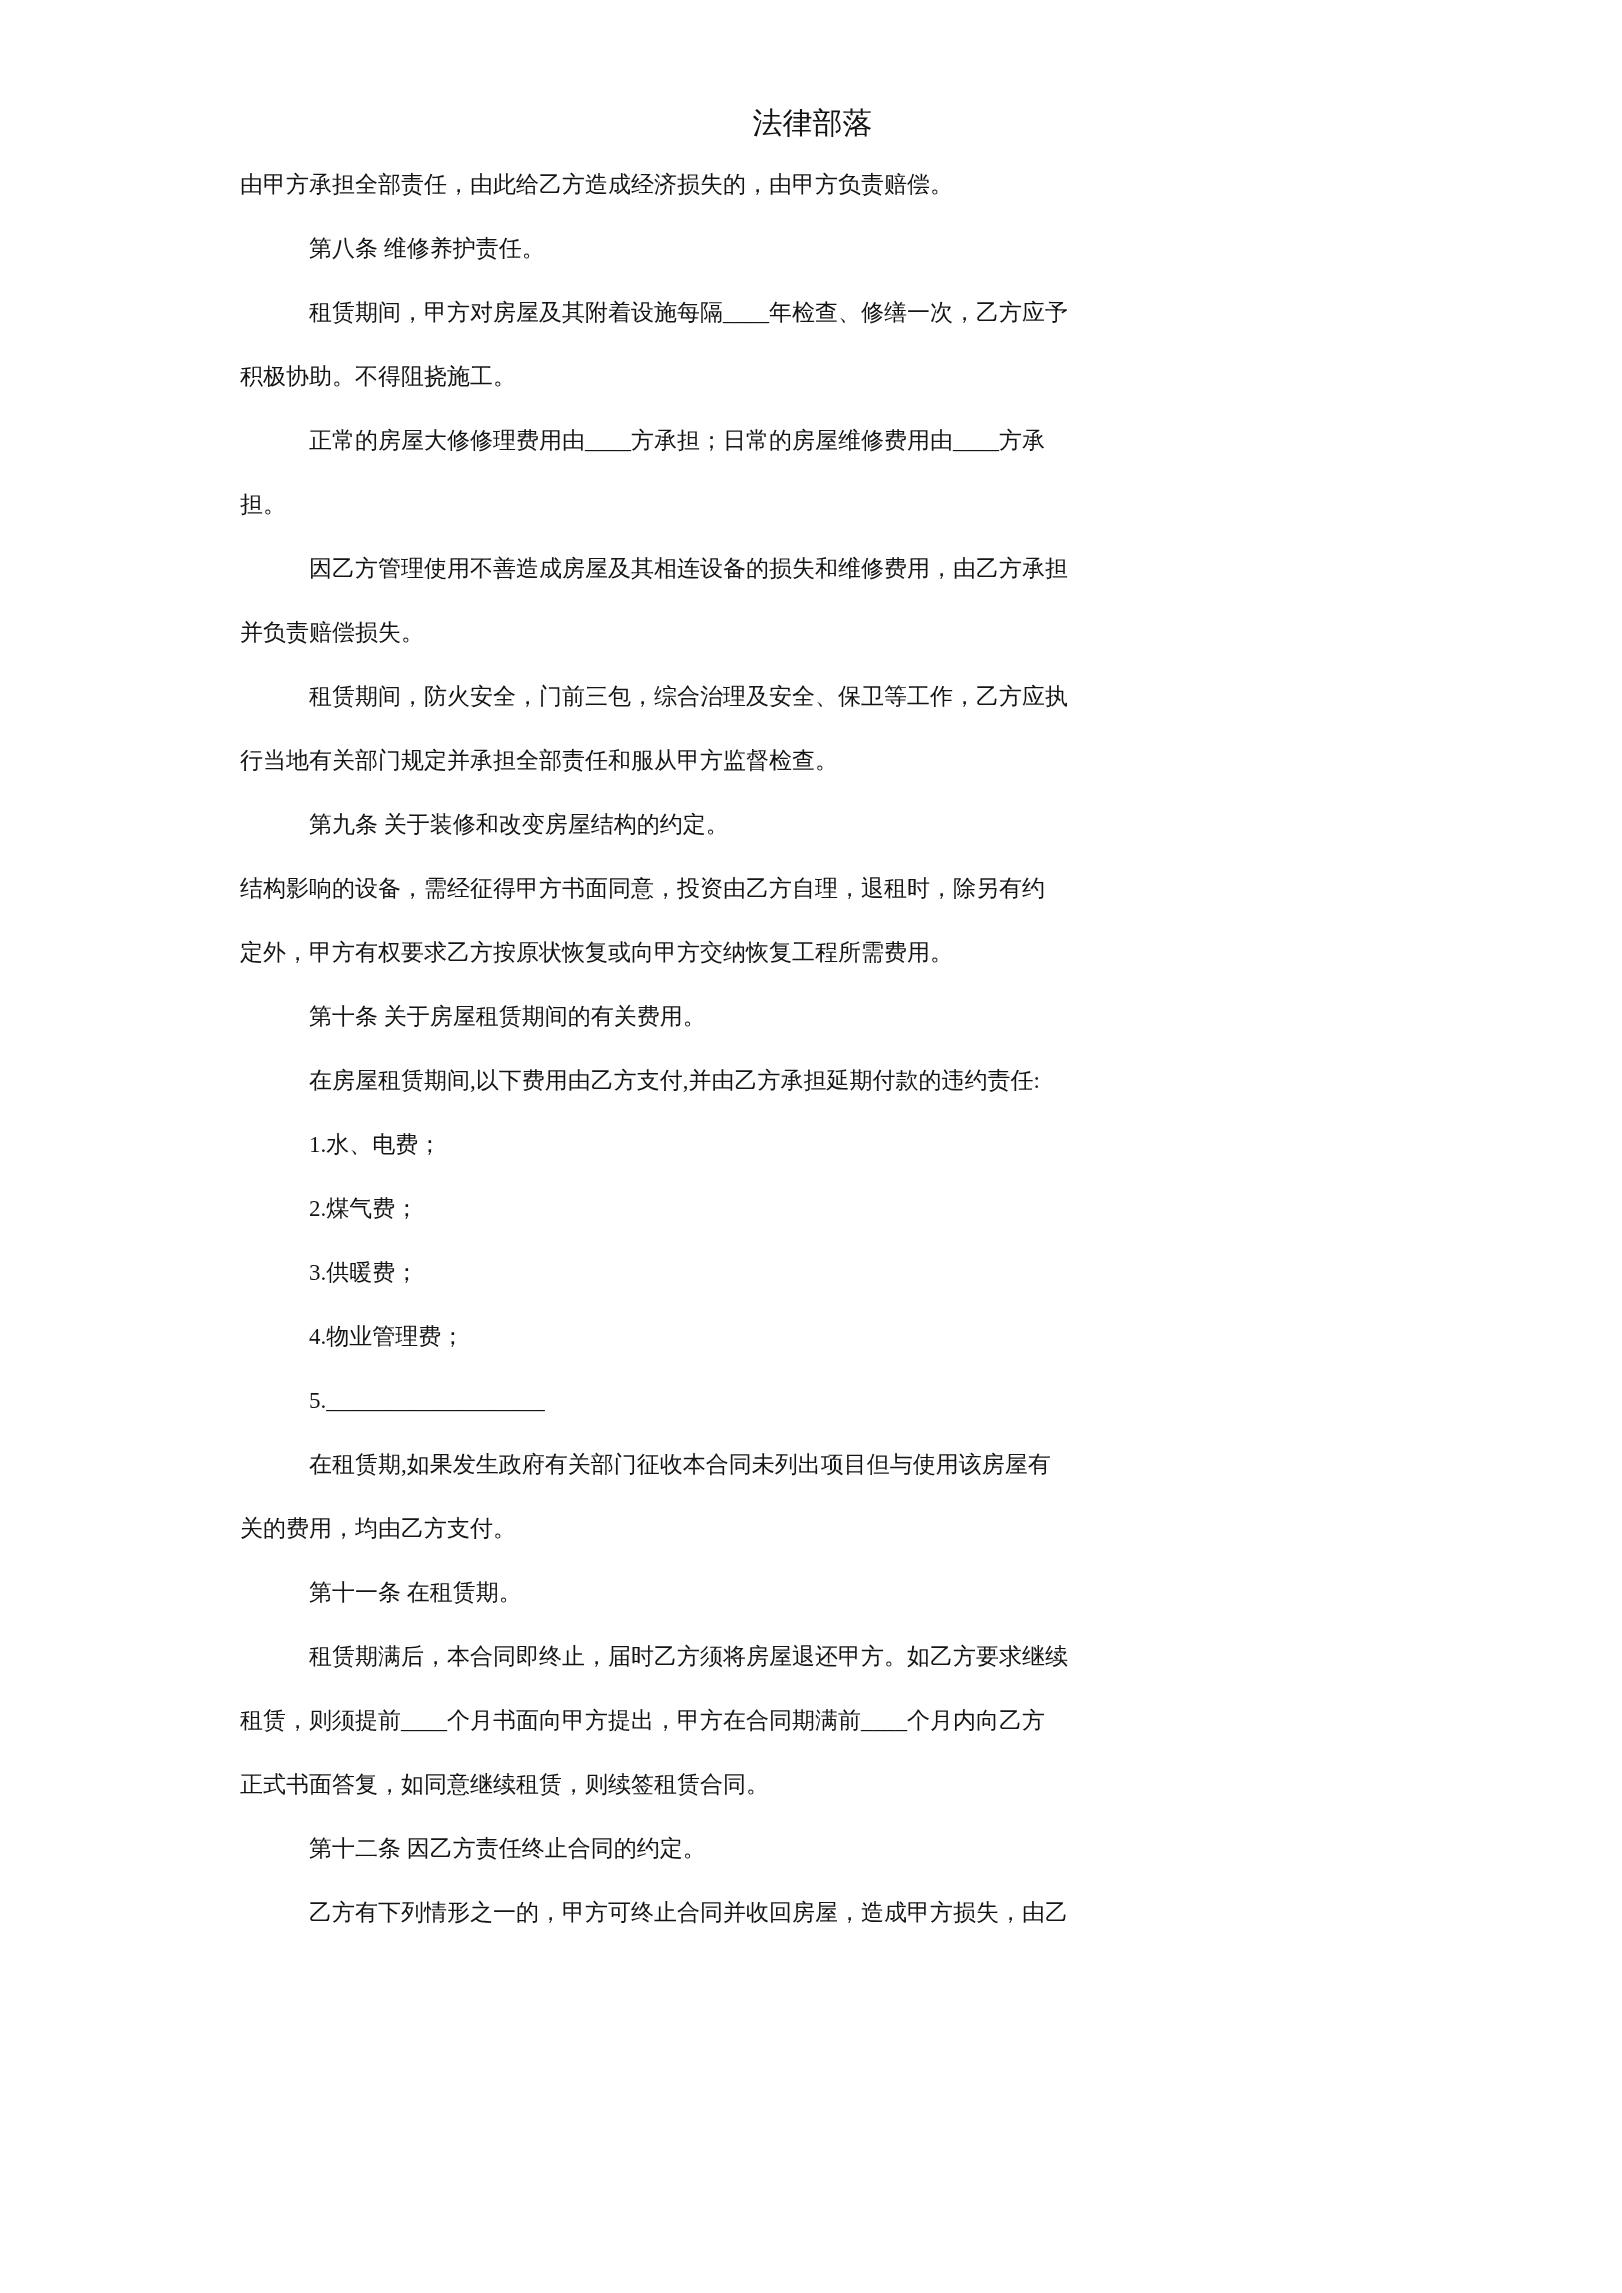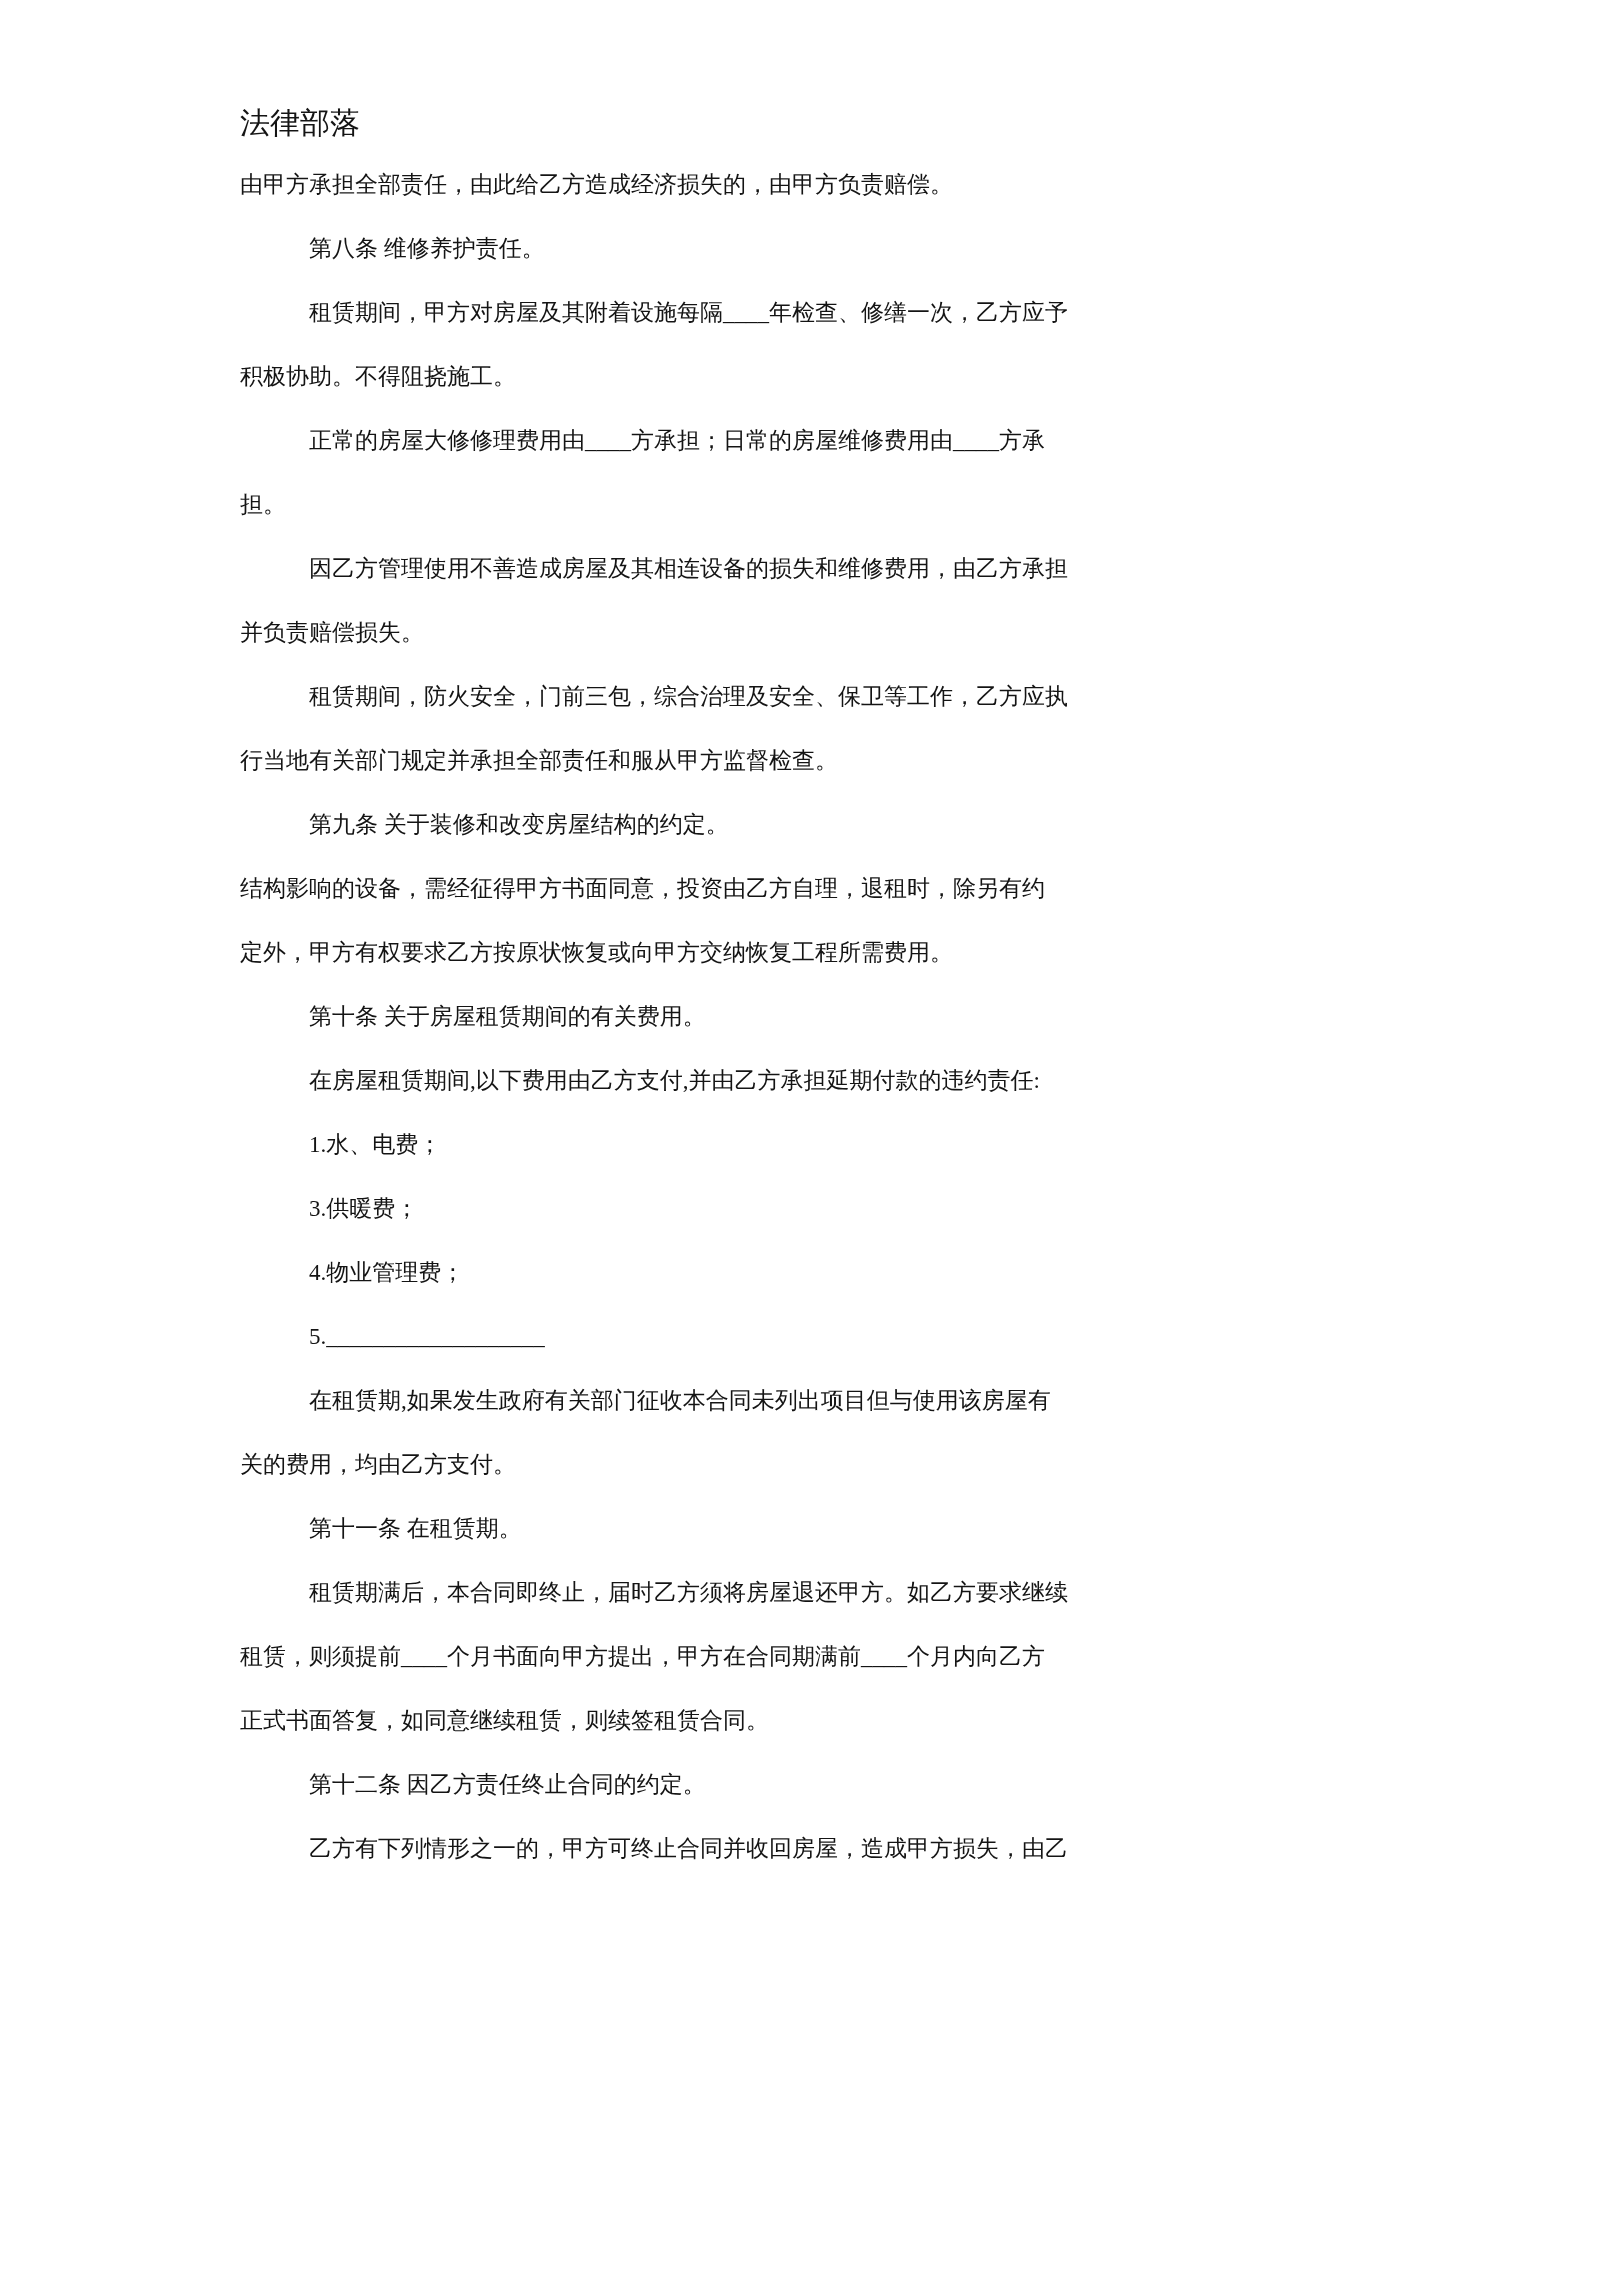--- a/index.html
+++ b/index.html
@@ -13,21 +13,21 @@
     background: #ffffff;
     overflow: hidden;
     font-family: "Liberation Serif", "DejaVu Serif", serif;
     color: #141414;
   }
   .watermark {
     position: absolute;
     top: 105px;
     left: 240px;
     width: 1145px;
-    text-align: left;
+    text-align: center;
     font-size: 30px;
     line-height: 36px;
     white-space: nowrap;
   }
   .content {
     position: absolute;
     top: 153px;
     left: 240px;
     width: 1145px;
   }
@@ -56,20 +56,21 @@
   <div class="line indent">因乙方管理使用不善造成房屋及其相连设备的损失和维修费用，由乙方承担</div>
   <div class="line">并负责赔偿损失。</div>
   <div class="line indent">租赁期间，防火安全，门前三包，综合治理及安全、保卫等工作，乙方应执</div>
   <div class="line">行当地有关部门规定并承担全部责任和服从甲方监督检查。</div>
   <div class="line indent">第九条 关于装修和改变房屋结构的约定。</div>
   <div class="line">结构影响的设备，需经征得甲方书面同意，投资由乙方自理，退租时，除另有约</div>
   <div class="line">定外，甲方有权要求乙方按原状恢复或向甲方交纳恢复工程所需费用。</div>
   <div class="line indent">第十条 关于房屋租赁期间的有关费用。</div>
   <div class="line indent">在房屋租赁期间,以下费用由乙方支付,并由乙方承担延期付款的违约责任:</div>
   <div class="line indent">1.水、电费；</div>
+  <div class="line indent">2.煤气费；</div>
   <div class="line indent">3.供暖费；</div>
   <div class="line indent">4.物业管理费；</div>
   <div class="line indent">5.___________________</div>
   <div class="line indent">在租赁期,如果发生政府有关部门征收本合同未列出项目但与使用该房屋有</div>
   <div class="line">关的费用，均由乙方支付。</div>
   <div class="line indent">第十一条 在租赁期。</div>
   <div class="line indent">租赁期满后，本合同即终止，届时乙方须将房屋退还甲方。如乙方要求继续</div>
   <div class="line">租赁，则须提前____个月书面向甲方提出，甲方在合同期满前____个月内向乙方</div>
   <div class="line">正式书面答复，如同意继续租赁，则续签租赁合同。</div>
   <div class="line indent">第十二条 因乙方责任终止合同的约定。</div>

